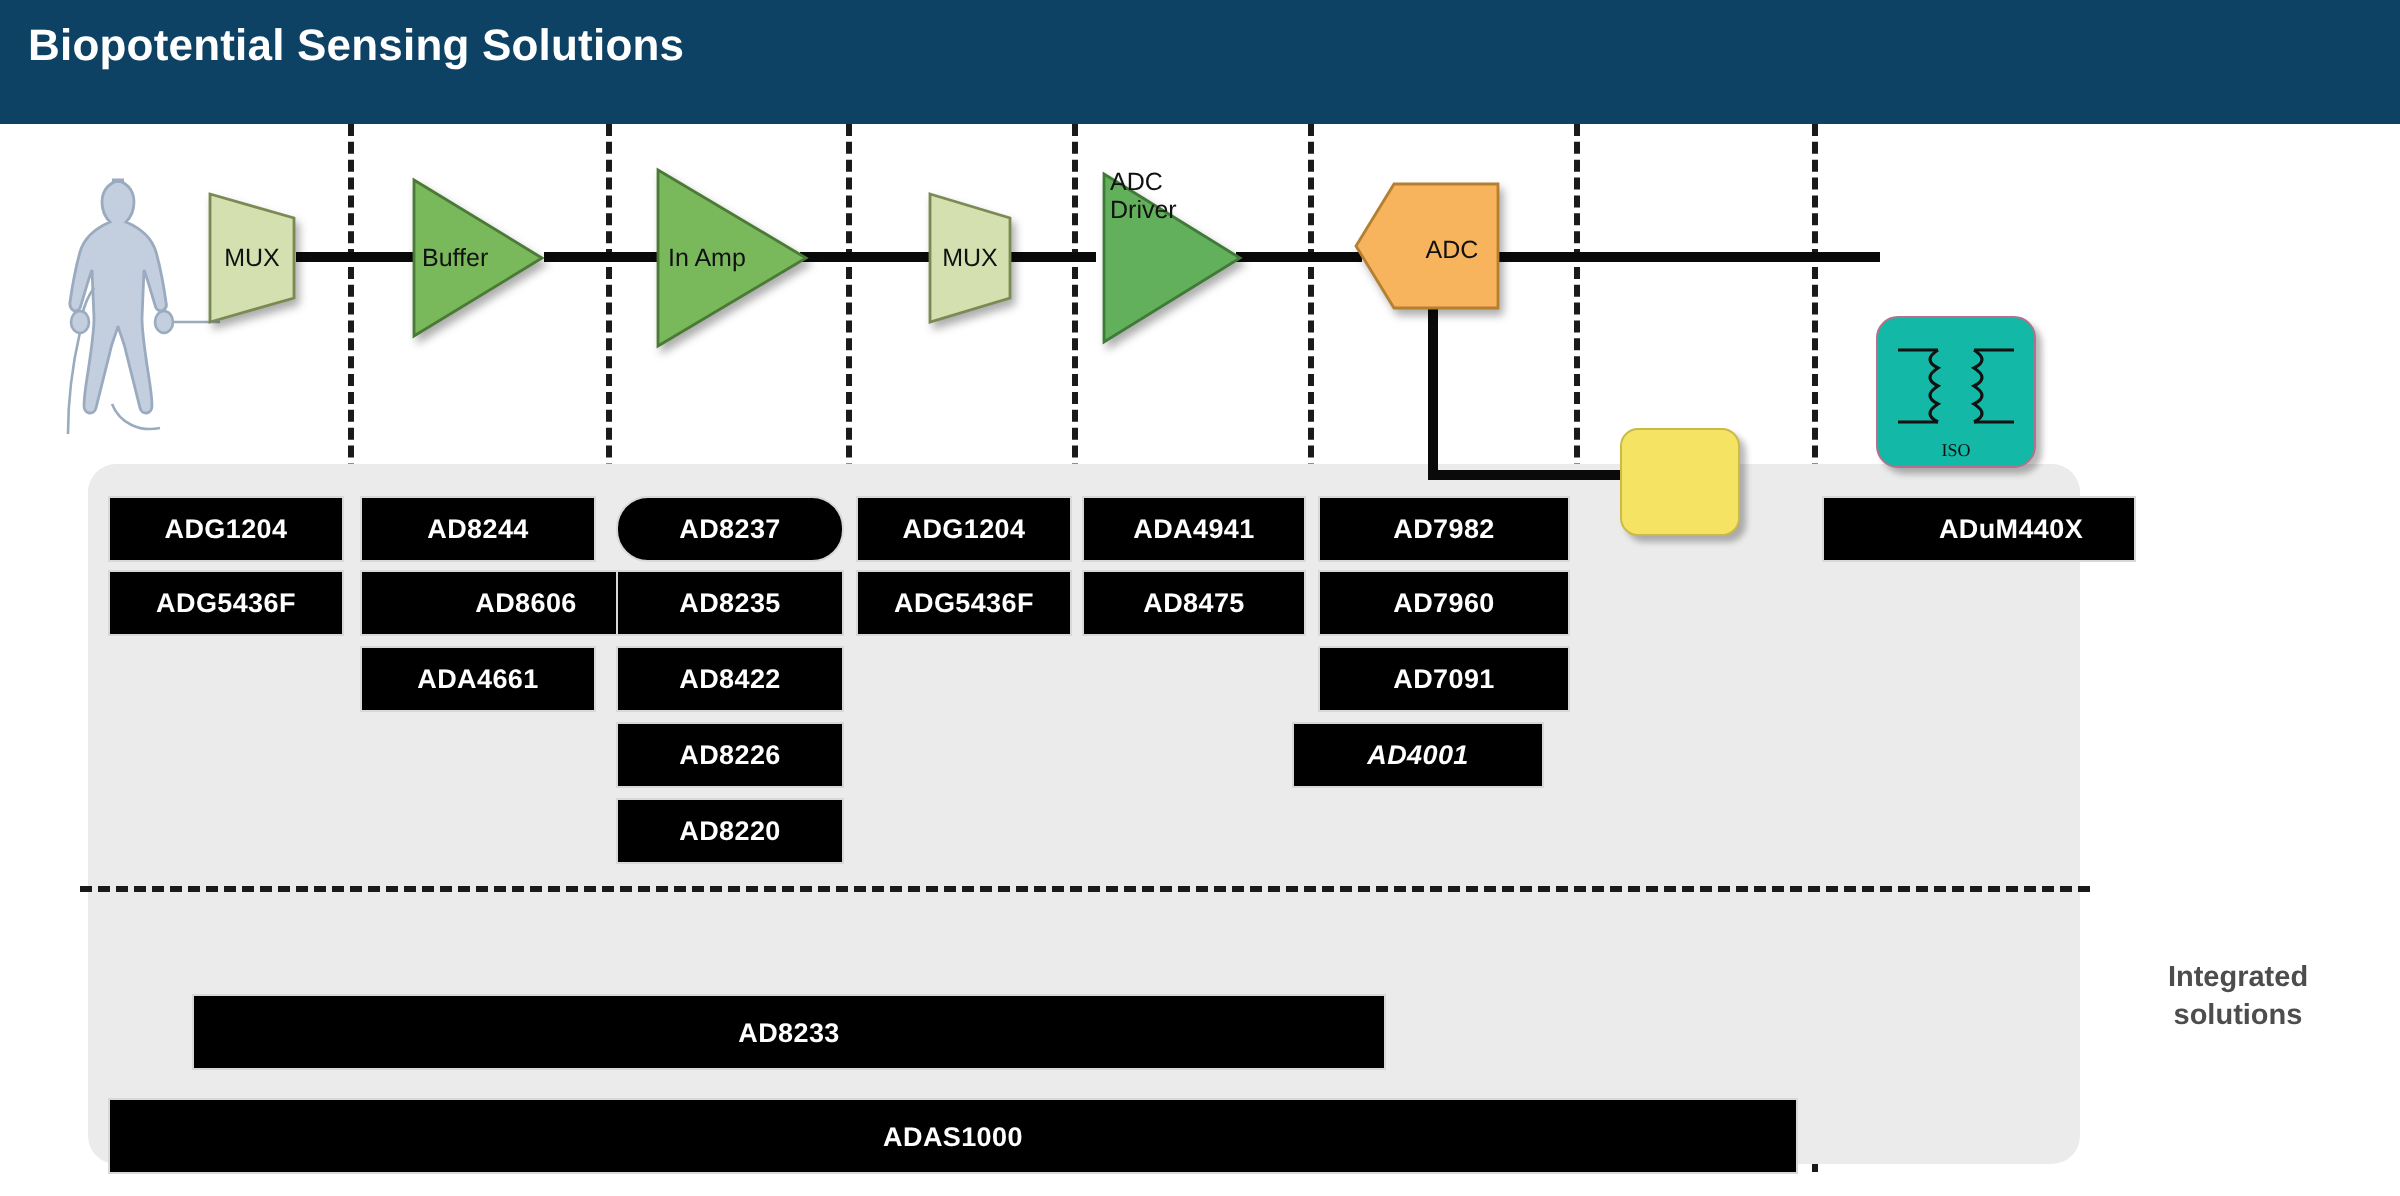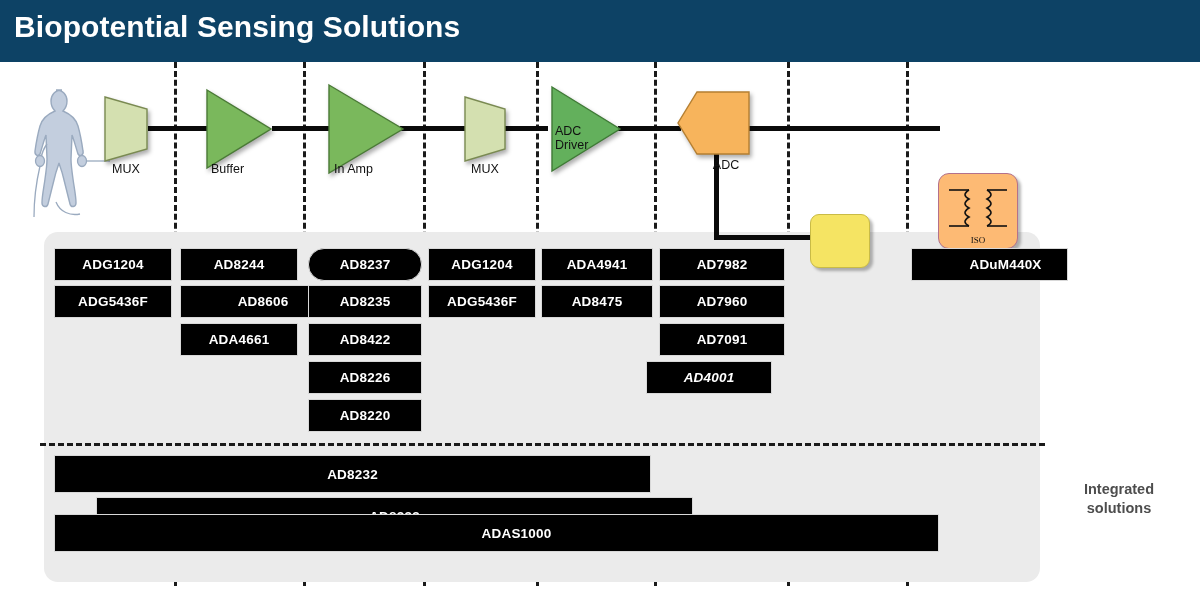--- a/index.html
+++ b/index.html
@@ -8,21 +8,21 @@
     font-family:"Liberation Sans","DejaVu Sans",sans-serif;
   }
 
   
   #header{
     position:absolute;left:0;top:0;width:1200px;height:62px;
     background:#0d4265;
   }
   #header-title{
     position:absolute;left:14px;top:10px;
-    color:#ffffff;font-size:30px;font-weight:bold;letter-spacing:0.1px;
+    color:#ffffff;font-size:22px;font-weight:bold;letter-spacing:0.1px;
     white-space:nowrap;
   }
 
   
   #stage{position:absolute;left:0;top:62px;width:1200px;height:536px;}
 
   
   .vdiv{
     position:absolute;top:0;width:0;height:524px;
     border-left:3px dashed #1a1a1a;
@@ -35,32 +35,31 @@
   
   #chain{position:absolute;left:0;top:0;width:1200px;height:170px;}
   .wire{position:absolute;background:#0a0a0a;}
 
   .blk{position:absolute;}
   .blk .lbl{
     position:absolute;left:0;top:0;width:100%;height:100%;
     display:flex;align-items:center;justify-content:center;
     font-size:12.5px;color:#111;text-align:center;line-height:1.12;
     pointer-events:none;
-    margin-top:40px;
   }
   .tri{filter:drop-shadow(2px 3px 2px rgba(0,0,0,.32));}
   .mux{filter:drop-shadow(2px 3px 2px rgba(0,0,0,.32));}
 
   
   #human{position:absolute;left:14px;top:22px;width:96px;height:135px;}
 
   
   #iso-block{
-    position:absolute;left:938px;top:111px;width:78px;height:74px;
-    background:#fdba74;border:1.6px solid #b3718c;border-radius:11px;
+    position:absolute;left:938px;top:96px;width:78px;height:74px;
+    background:#14b8a6;border:1.6px solid #b3718c;border-radius:11px;
     box-shadow:3px 3px 3px rgba(0,0,0,.28);
   }
   #iso-label{
     position:absolute;left:0;bottom:3px;width:100%;text-align:center;
     font-size:9px;color:#111;font-family:"Liberation Serif","DejaVu Serif",serif;
   }
   
   #yellow-block{
     position:absolute;left:810px;top:152px;width:58px;height:52px;
     background:#f5e463;border:1.6px solid #c9bb46;border-radius:9px;
@@ -210,22 +209,21 @@
   <div class="chip" style="left:541px;top:223px;width:110px;height:31px;">AD8475</div>
 
   <div class="chip" style="left:659px;top:186px;width:124px;height:31px;">AD7982</div>
   <div class="chip" style="left:659px;top:223px;width:124px;height:31px;">AD7960</div>
   <div class="chip" style="left:659px;top:261px;width:124px;height:31px;">AD7091</div>
   <div class="chip" style="left:646px;top:299px;width:124px;height:31px;font-style:italic;">AD4001</div>
 
 
   <div class="chip" style="left:911px;top:186px;width:123px;height:31px;padding-left:32px;">ADuM440X</div>
 
-  <div class="chip wide" style="left:54px;top:393px;width:595px;height:36px;">AD8232</div>
   <div class="chip wide" style="left:54px;top:435px;width:595px;height:36px;margin-left:42px;">AD8233</div>
-  <div class="chip wide" style="left:54px;top:452px;width:843px;height:36px;padding-left:40px;">ADAS1000</div>
+  <div class="chip wide" style="left:54px;top:487px;width:843px;height:36px;">ADAS1000</div>
 
   <div class="side-cap" style="left:1044px;top:418px;">
     <div>Integrated</div>
     <div>solutions</div>
   </div>
 
 </div>
 
 </body></html>

